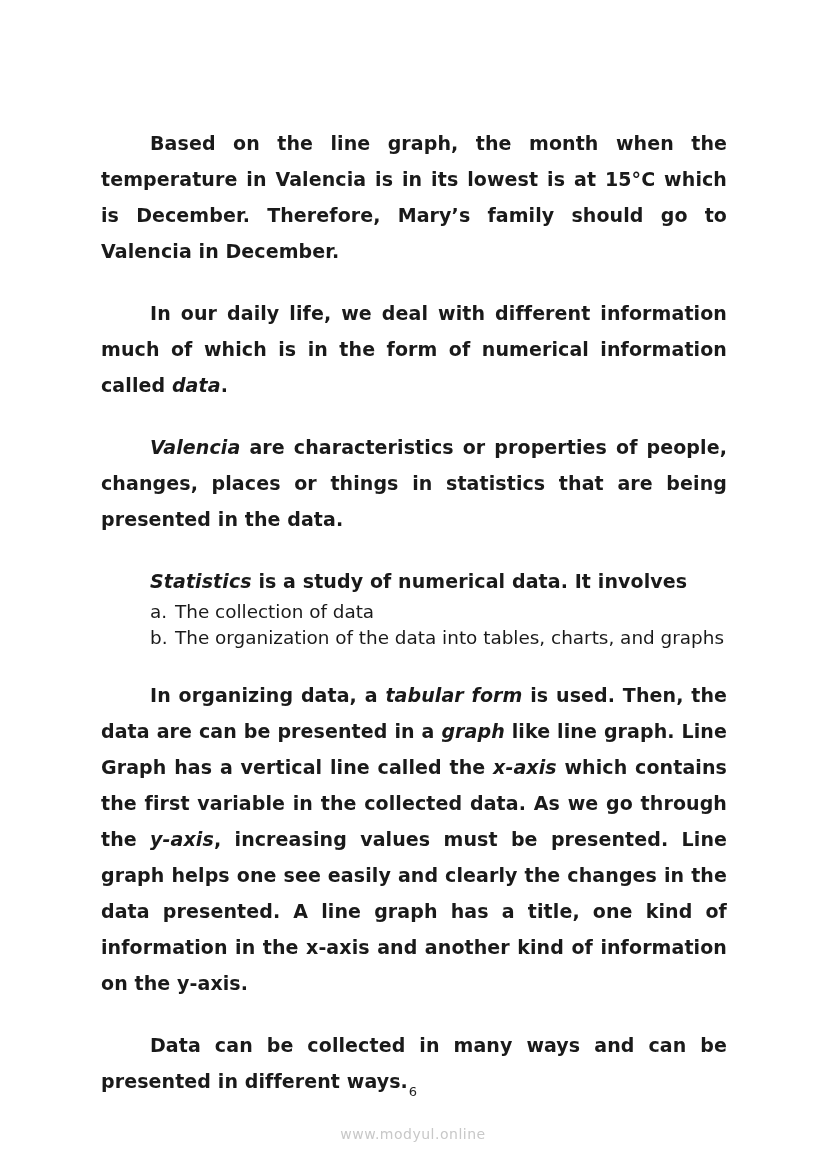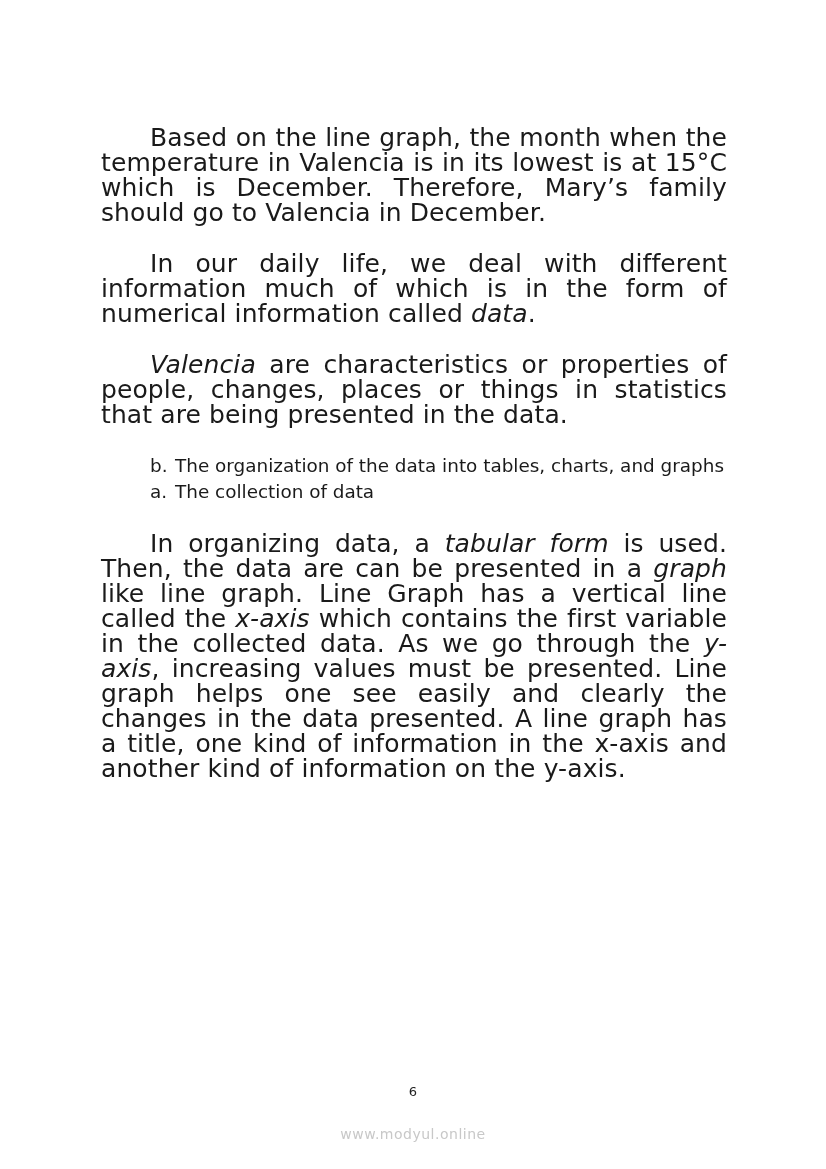--- a/index.html
+++ b/index.html
@@ -1,20 +1,20 @@
 <!DOCTYPE html>
 <html><head>
 <meta charset="utf-8">
 <style>
   html, body { margin: 0; padding: 0; background: #ffffff; }
   body { width: 826px; height: 1169px; position: relative; overflow: hidden;
          font-family: "DejaVu Sans", sans-serif; color: #1a1a1a; }
   .page { position: absolute; left: 101px; top: 125px; width: 626px; }
-  .p { font-size: 25px; line-height: 25px; text-align: justify; margin: 0;
-       letter-spacing: 0.1px; font-weight: 400; }
+  .p { font-size: 19px; line-height: 36px; text-align: justify; margin: 0;
+       letter-spacing: 0.1px; font-weight: 700; }
   .indent { text-indent: 49px; }
   .gap { height: 26px; }
   .list { margin: 0; padding: 0; list-style: none; font-size: 18.4px; line-height: 25.8px; }
   .list li { padding-left: 74px; text-indent: -25px; text-align: justify; }
   .list .mk { display: inline-block; width: 25px; text-indent: 0; }
   i { font-style: italic; margin-top: 15px; }
   .pagenum { position: absolute; left: 0; width: 826px; top: 1084px; text-align: center;
              font-size: 13px; color: #222; }
   .watermark { position: absolute; left: 0; width: 826px; top: 1126px; text-align: center;
                font-size: 14px; color: #c8c8c8; letter-spacing: 0.5px; }
@@ -22,23 +22,25 @@
 </head>
 <body>
 
 <div class="page">
   <p class="p indent">Based on the line graph, the month when the temperature in Valencia is in its lowest is at 15°C which is December. Therefore, Mary’s family should go to Valencia in December.</p>
   <div class="gap"></div>
   <p class="p indent"><span>In our daily life, we deal with different information much of which is in the form of numerical information called </span><i>data</i><span>.</span></p>
   <div class="gap"></div>
   <p class="p indent"><i>Valencia</i><span> are characteristics or properties of people, changes, places or things in statistics that are being presented in the data.</span></p>
   <div class="gap"></div>
+  <p class="p indent"><i>Statistics</i><span> is a study of numerical data. It involves</span></p>
   <ul class="list">
+    <li><span class="mk">a.</span><span>The collection of data</span></li>
     <li><span class="mk">b.</span><span>The organization of the data into tables, charts, and graphs</span></li>
-    <li><span class="mk">a.</span><span>The collection of data</span></li>
   </ul>
   <div class="gap"></div>
   <p class="p indent"><span>In organizing data, a </span><i>tabular form</i><span> is used. Then, the data are can be presented in a </span><i>graph</i><span> like line graph. Line Graph has a vertical line called the </span><i>x-axis</i><span> which contains the first variable in the collected data. As we go through the </span><i>y-axis</i><span>, increasing values must be presented. Line graph helps one see easily and clearly the changes in the data presented. A line graph has a title, one kind of information in the x-axis and another kind of information on the y-axis.</span></p>
   <div class="gap"></div>
+  <p class="p indent" style="text-align:justify;">Data can be collected in many ways and can be presented  in  different ways.</p>
 </div>
 
 <div class="pagenum">6</div>
 <div class="watermark">www.modyul.online</div>
 
 </body></html>

